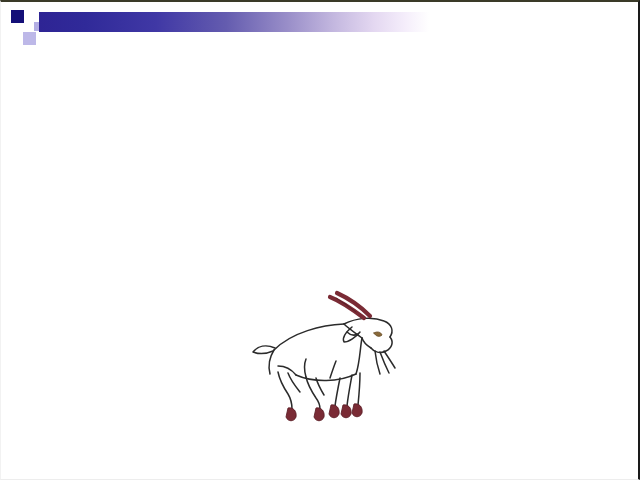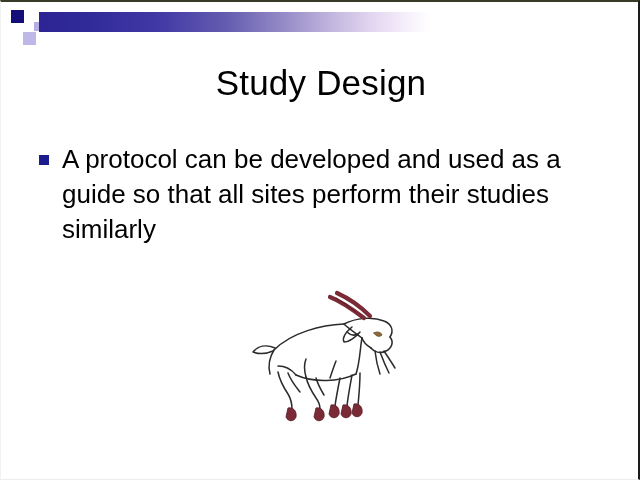--- a/index.html
+++ b/index.html
@@ -144,28 +144,21 @@
 <div id="slide">
 
   <div id="header-decor">
     <div class="deco-square" id="deco-square-dark"></div>
     <div class="deco-square" id="deco-square-light-a"></div>
     <div class="deco-square" id="deco-square-mid"></div>
     <div class="deco-square" id="deco-square-light-b"></div>
     <div id="deco-gradient-bar"></div>
   </div>
 
-  <h1 id="slide-title">Study Design</h1>
-
-  <div id="body-content">
-    <div class="bullet-row">
-      <span class="bullet-marker"></span>
-      <span class="bullet-text">A protocol can be developed and used as a guide so that all sites perform their studies similarly</span>
-    </div>
-  </div>
+
 
   <div id="goat-illustration">
     <svg viewBox="0 0 165 150" xmlns="http://www.w3.org/2000/svg">
       <g fill="none" stroke="#2b2b2b" stroke-width="1.5" stroke-linecap="round" stroke-linejoin="round">
 
         <path d="M30 68 C 48 50, 78 43, 100 42"></path>
 
         <path d="M30 68 C 25 76, 24 84, 26 92"></path>
 
         <path d="M52 93 C 70 101, 95 100, 112 92"></path>

